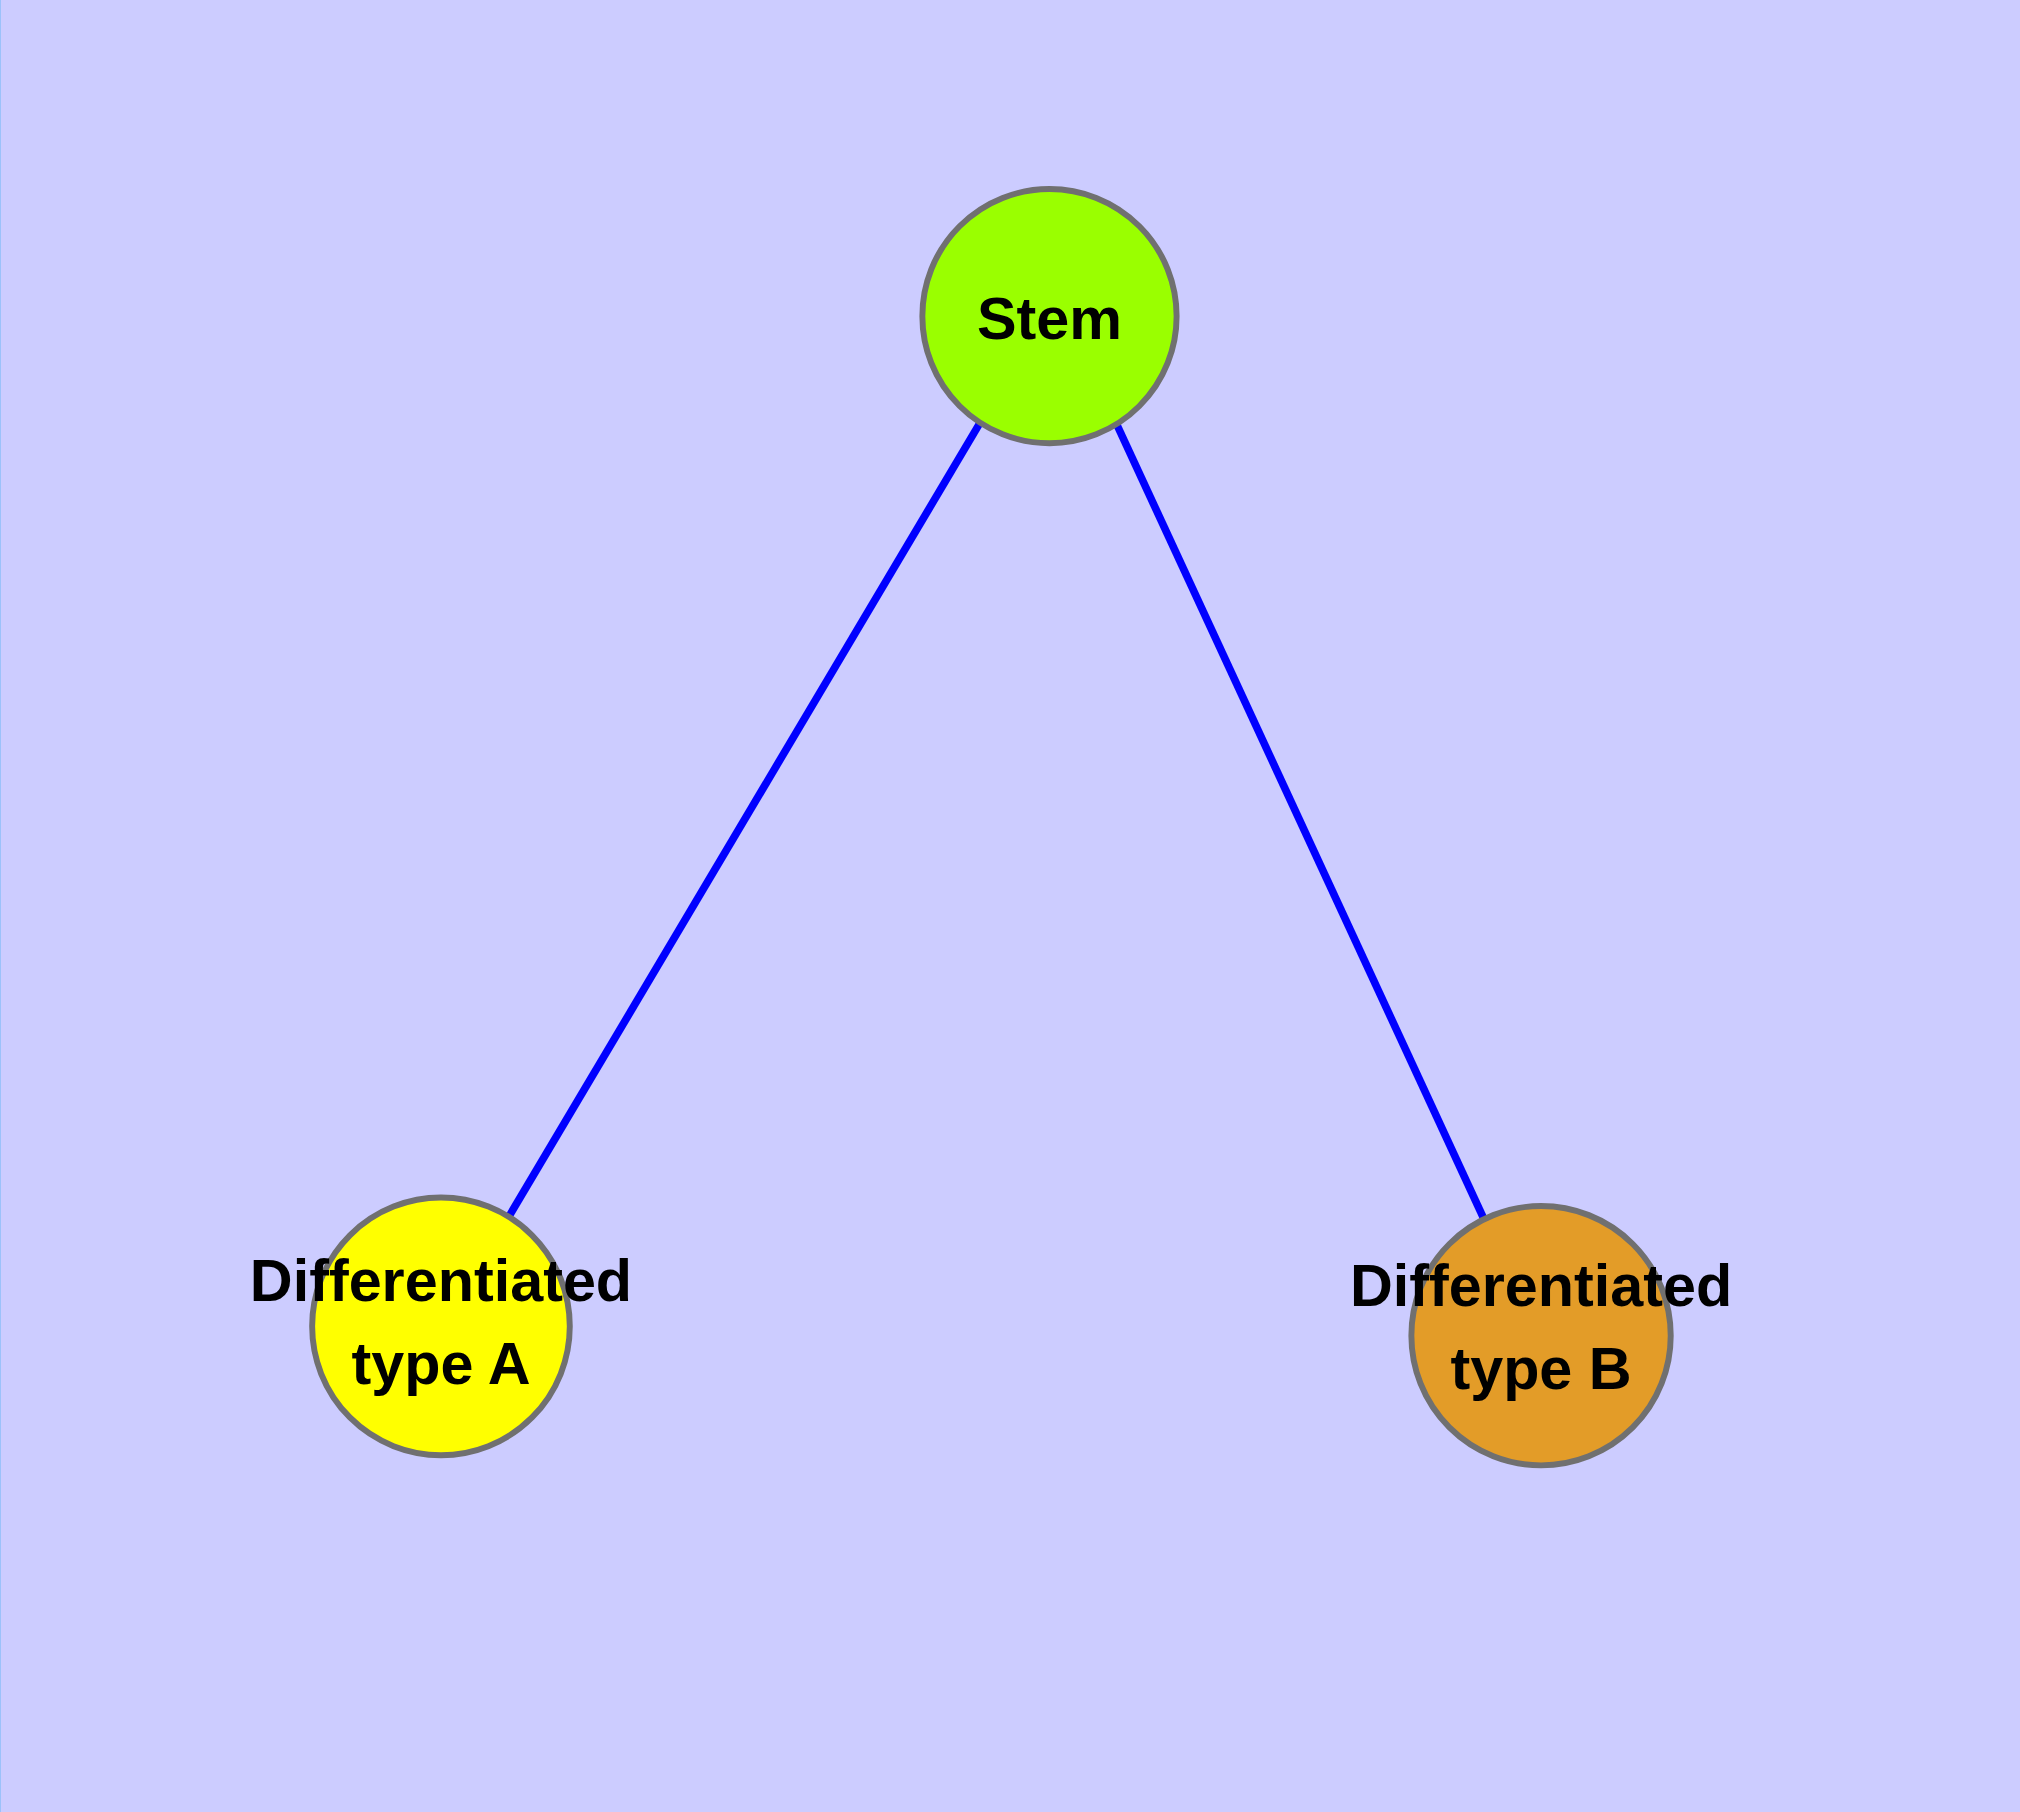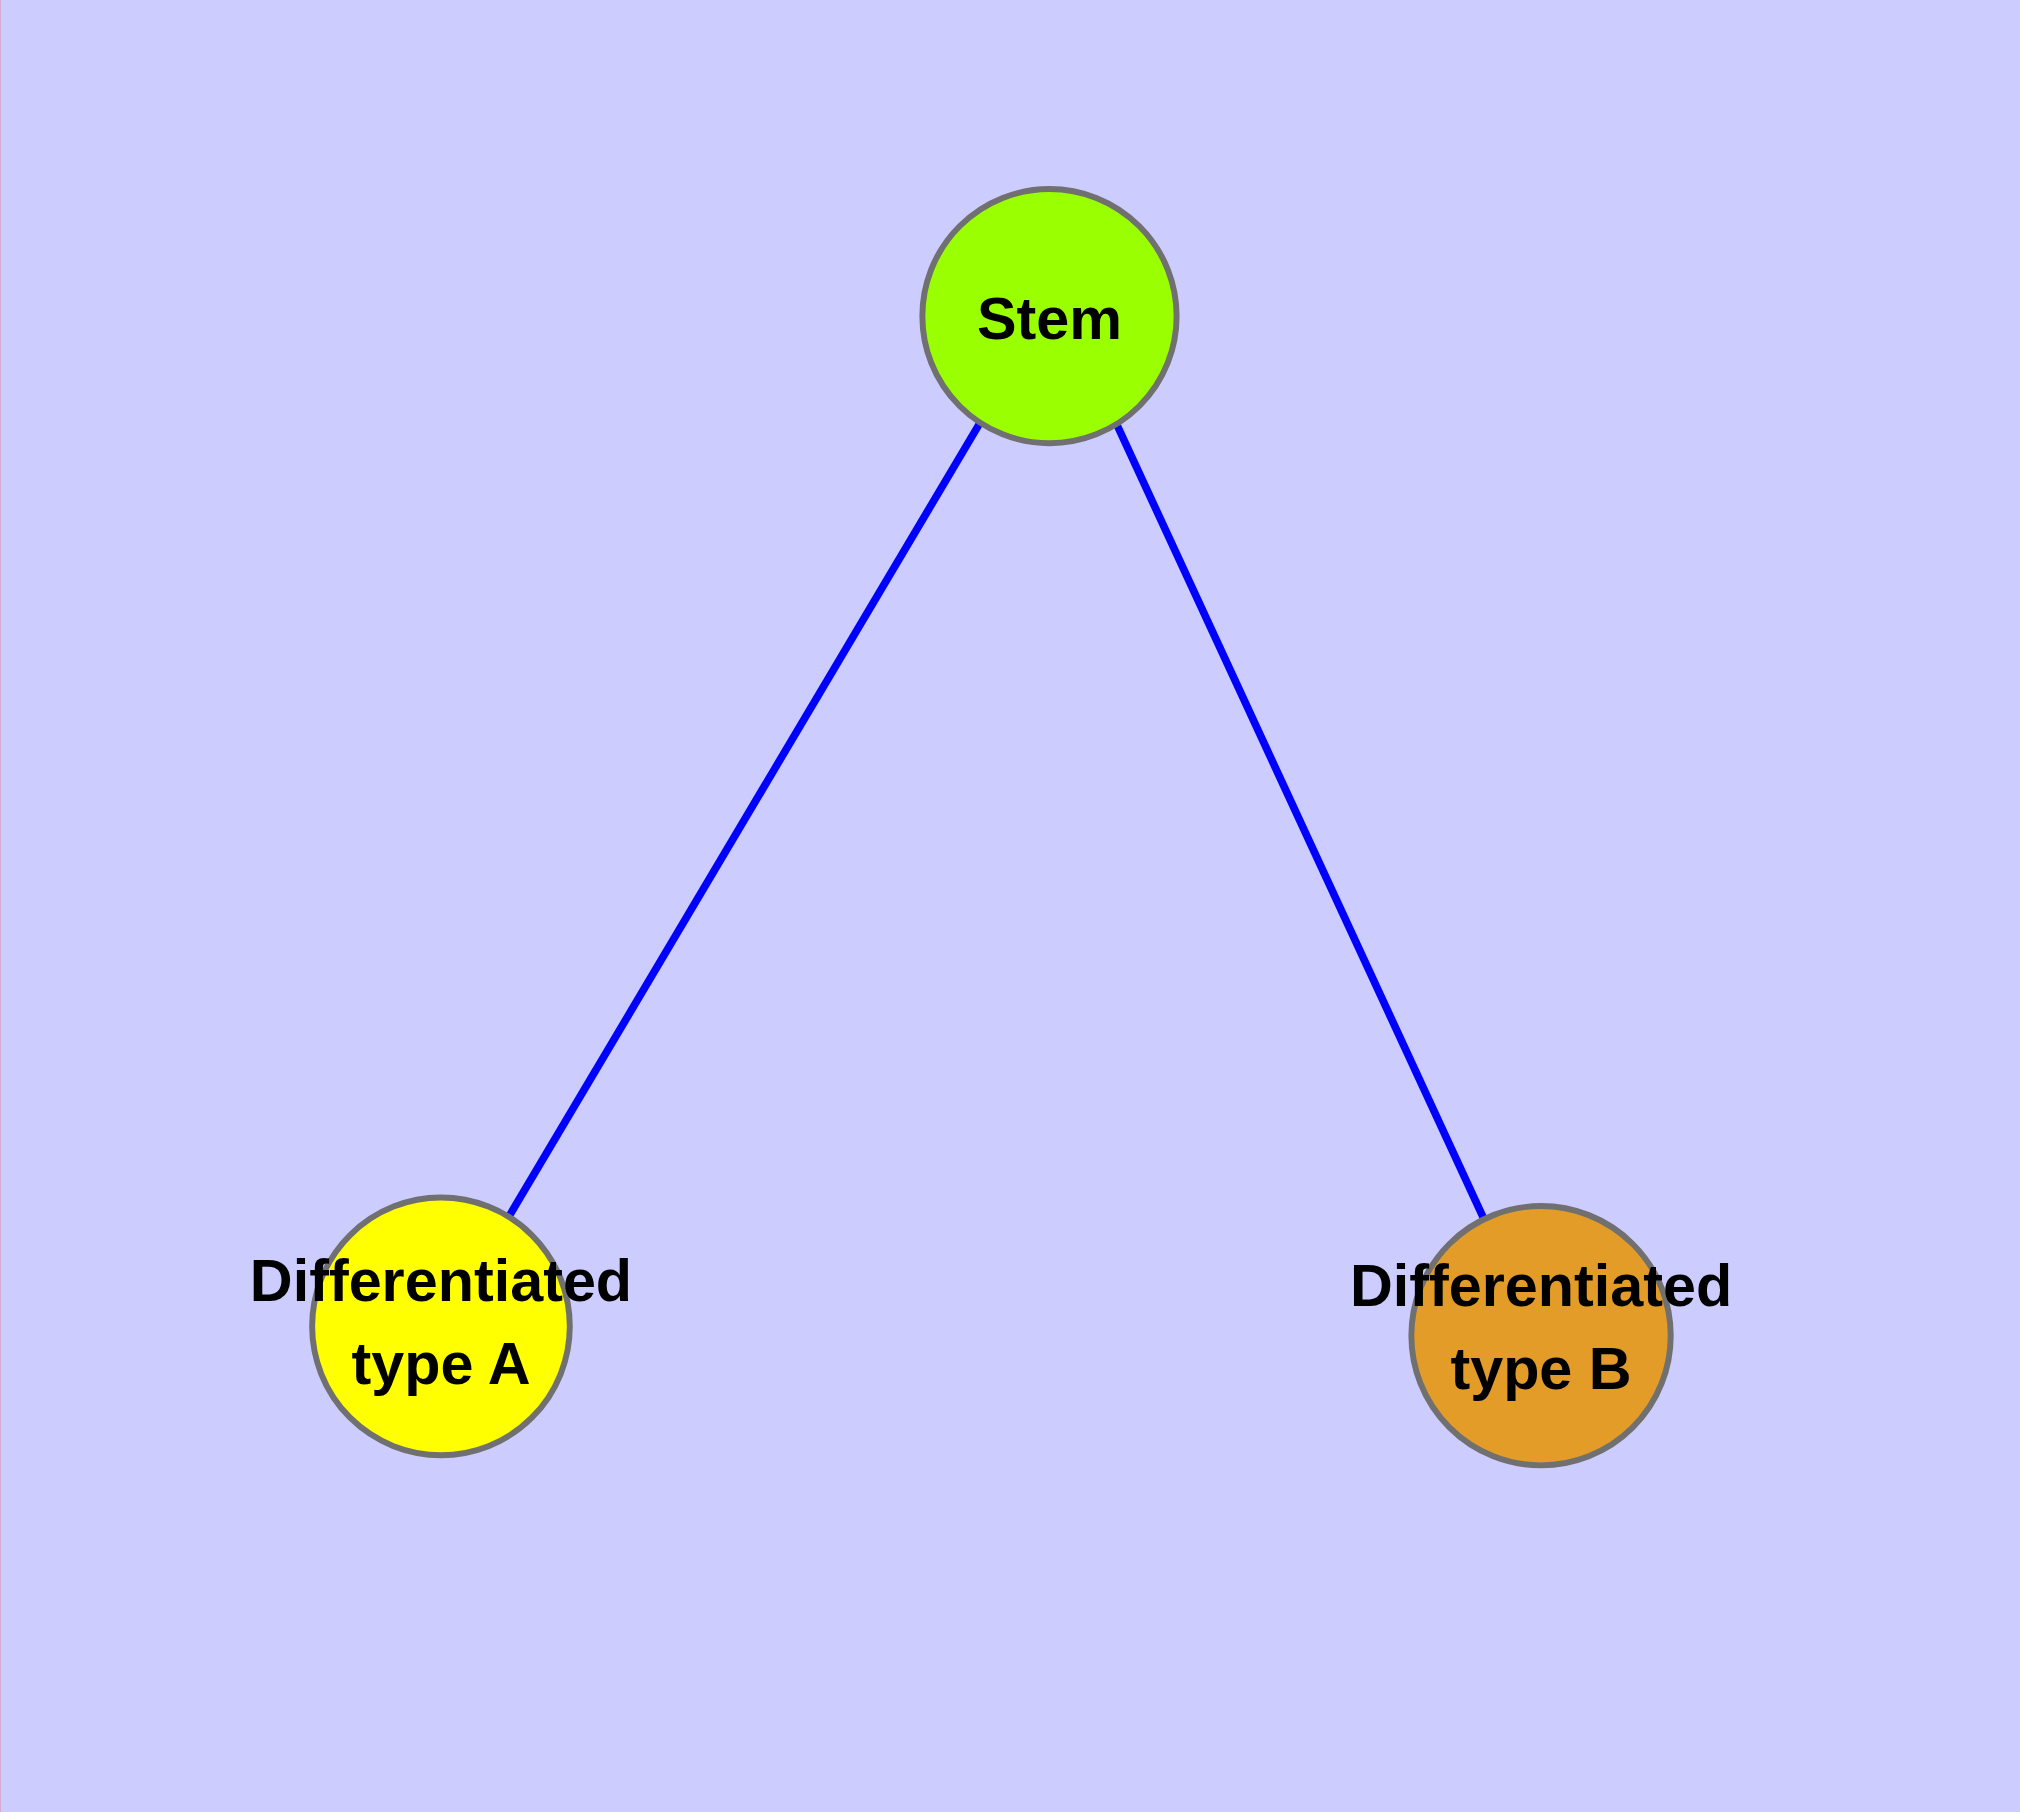--- a/index.html
+++ b/index.html
@@ -5,21 +5,21 @@
 <style>
   html, body {
     margin: 0;
     padding: 0;
     background: #ccccff;
   }
   #canvas {
     position: relative;
     width: 2021px;
     height: 1812px;
-    background: #ef4444;
+    background: #0ea5e9;
     overflow: hidden;
     font-family: "Liberation Sans", sans-serif;
   }
   #graph-svg {
     position: absolute;
     top: 0;
     left: 0;
     width: 2021px;
     height: 1812px;
     display: block;

